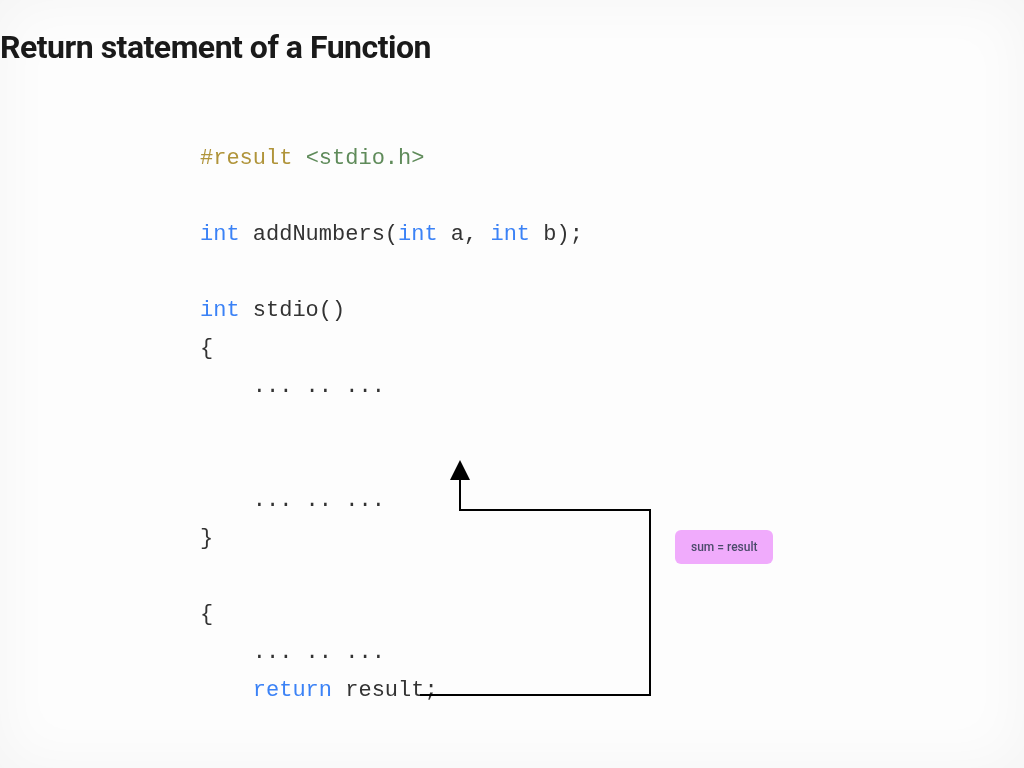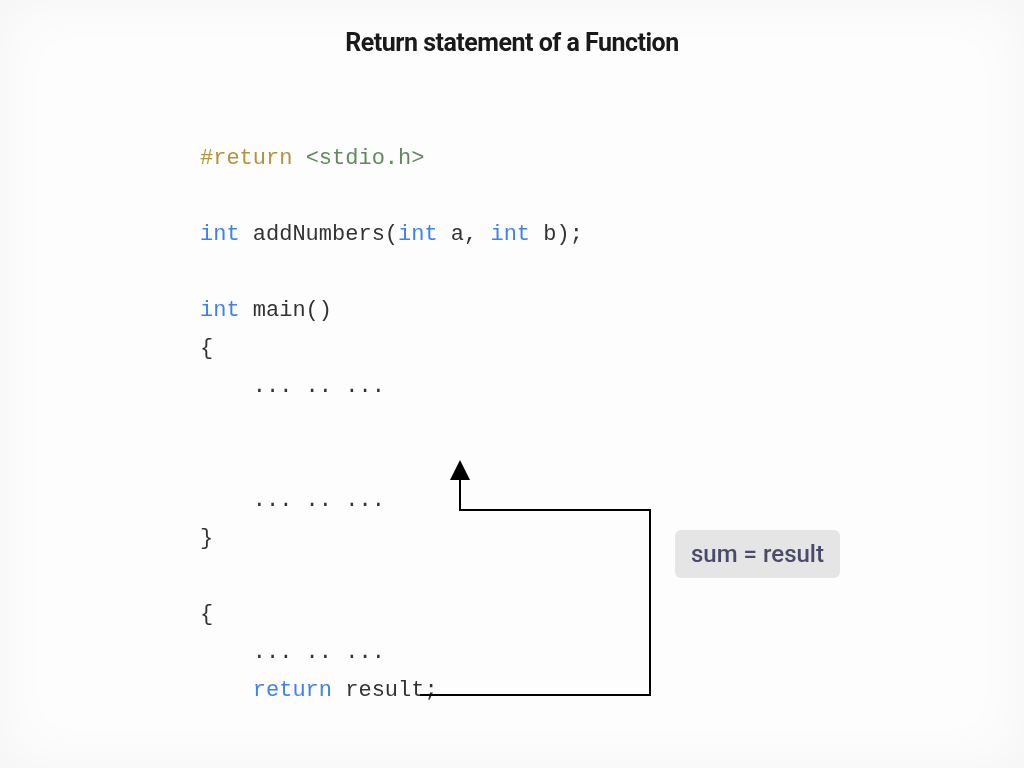--- a/index.html
+++ b/index.html
@@ -12,23 +12,23 @@
     color: #1a1a1a;
     overflow: hidden;
     position: relative;
   }
 
   .title {
     position: absolute;
     top: 28px;
     left: 0;
     width: 100%;
-    text-align: center;
+    text-align: left;
     font-weight: 700;
-    font-size: 25px;
+    font-size: 32px;
     letter-spacing: -0.5px;
   }
 
   .code-wrap {
     position: absolute;
     left: 200px;
     top: 140px;
     font-family: "SFMono-Regular", Consolas, "Liberation Mono", Menlo, monospace;
     font-size: 22px;
     line-height: 38px;
@@ -40,23 +40,23 @@
   .tok-pre  { color: #b0943a; }   
   .tok-hdr  { color: #5f8b5a; text-align: center; }   
   .tok-kw   { color: #3b82f6; }   
   .tok-id   { color: #333333; text-align: center; }
   .tok-punc { color: #333333; }
 
   .badge {
     position: absolute;
     left: 675px;
     top: 530px;
-    background: #e5e5e5;
+    background: #f0abfc;
     color: #4a4a6a;
-    font-size: 24px;
+    font-size: 12px;
     font-weight: 500;
     padding: 10px 16px;
     border-radius: 6px;
   }
 
   .arrow-svg {
     position: absolute;
     left: 0;
     top: 0;
     width: 1024px;
@@ -73,29 +73,29 @@
     box-shadow: inset 0 0 60px rgba(0,0,0,0.04);
   }
 </style>
 </head>
 <body>
 
 <div class="title">Return statement of a Function</div>
 
 <div class="code-wrap">
 
-  <div class="code-line"><span class="tok-pre">#return</span><span> </span><span class="tok-hdr">&lt;stdio.h&gt;</span></div>
+  <div class="code-line"><span class="tok-pre">#result</span><span> </span><span class="tok-hdr">&lt;stdio.h&gt;</span></div>
 
   <div class="code-line">&nbsp;</div>
 
   <div class="code-line"><span class="tok-kw">int</span><span class="tok-id"> addNumbers(</span><span class="tok-kw">int</span><span class="tok-id"> a, </span><span class="tok-kw">int</span><span class="tok-id"> b);</span></div>
 
   <div class="code-line">&nbsp;</div>
 
-  <div class="code-line"><span class="tok-kw">int</span><span class="tok-id"> main()</span></div>
+  <div class="code-line"><span class="tok-kw">int</span><span class="tok-id"> stdio()</span></div>
 
   <div class="code-line"><span class="tok-punc">{</span></div>
 
   <div class="code-line"><span class="tok-id">    ... .. ...</span></div>
   <div class="code-line">&nbsp;</div>
 
   <div class="code-line">&nbsp;</div>
 
   <div class="code-line"><span class="tok-id">    ... .. ...</span></div>
 

